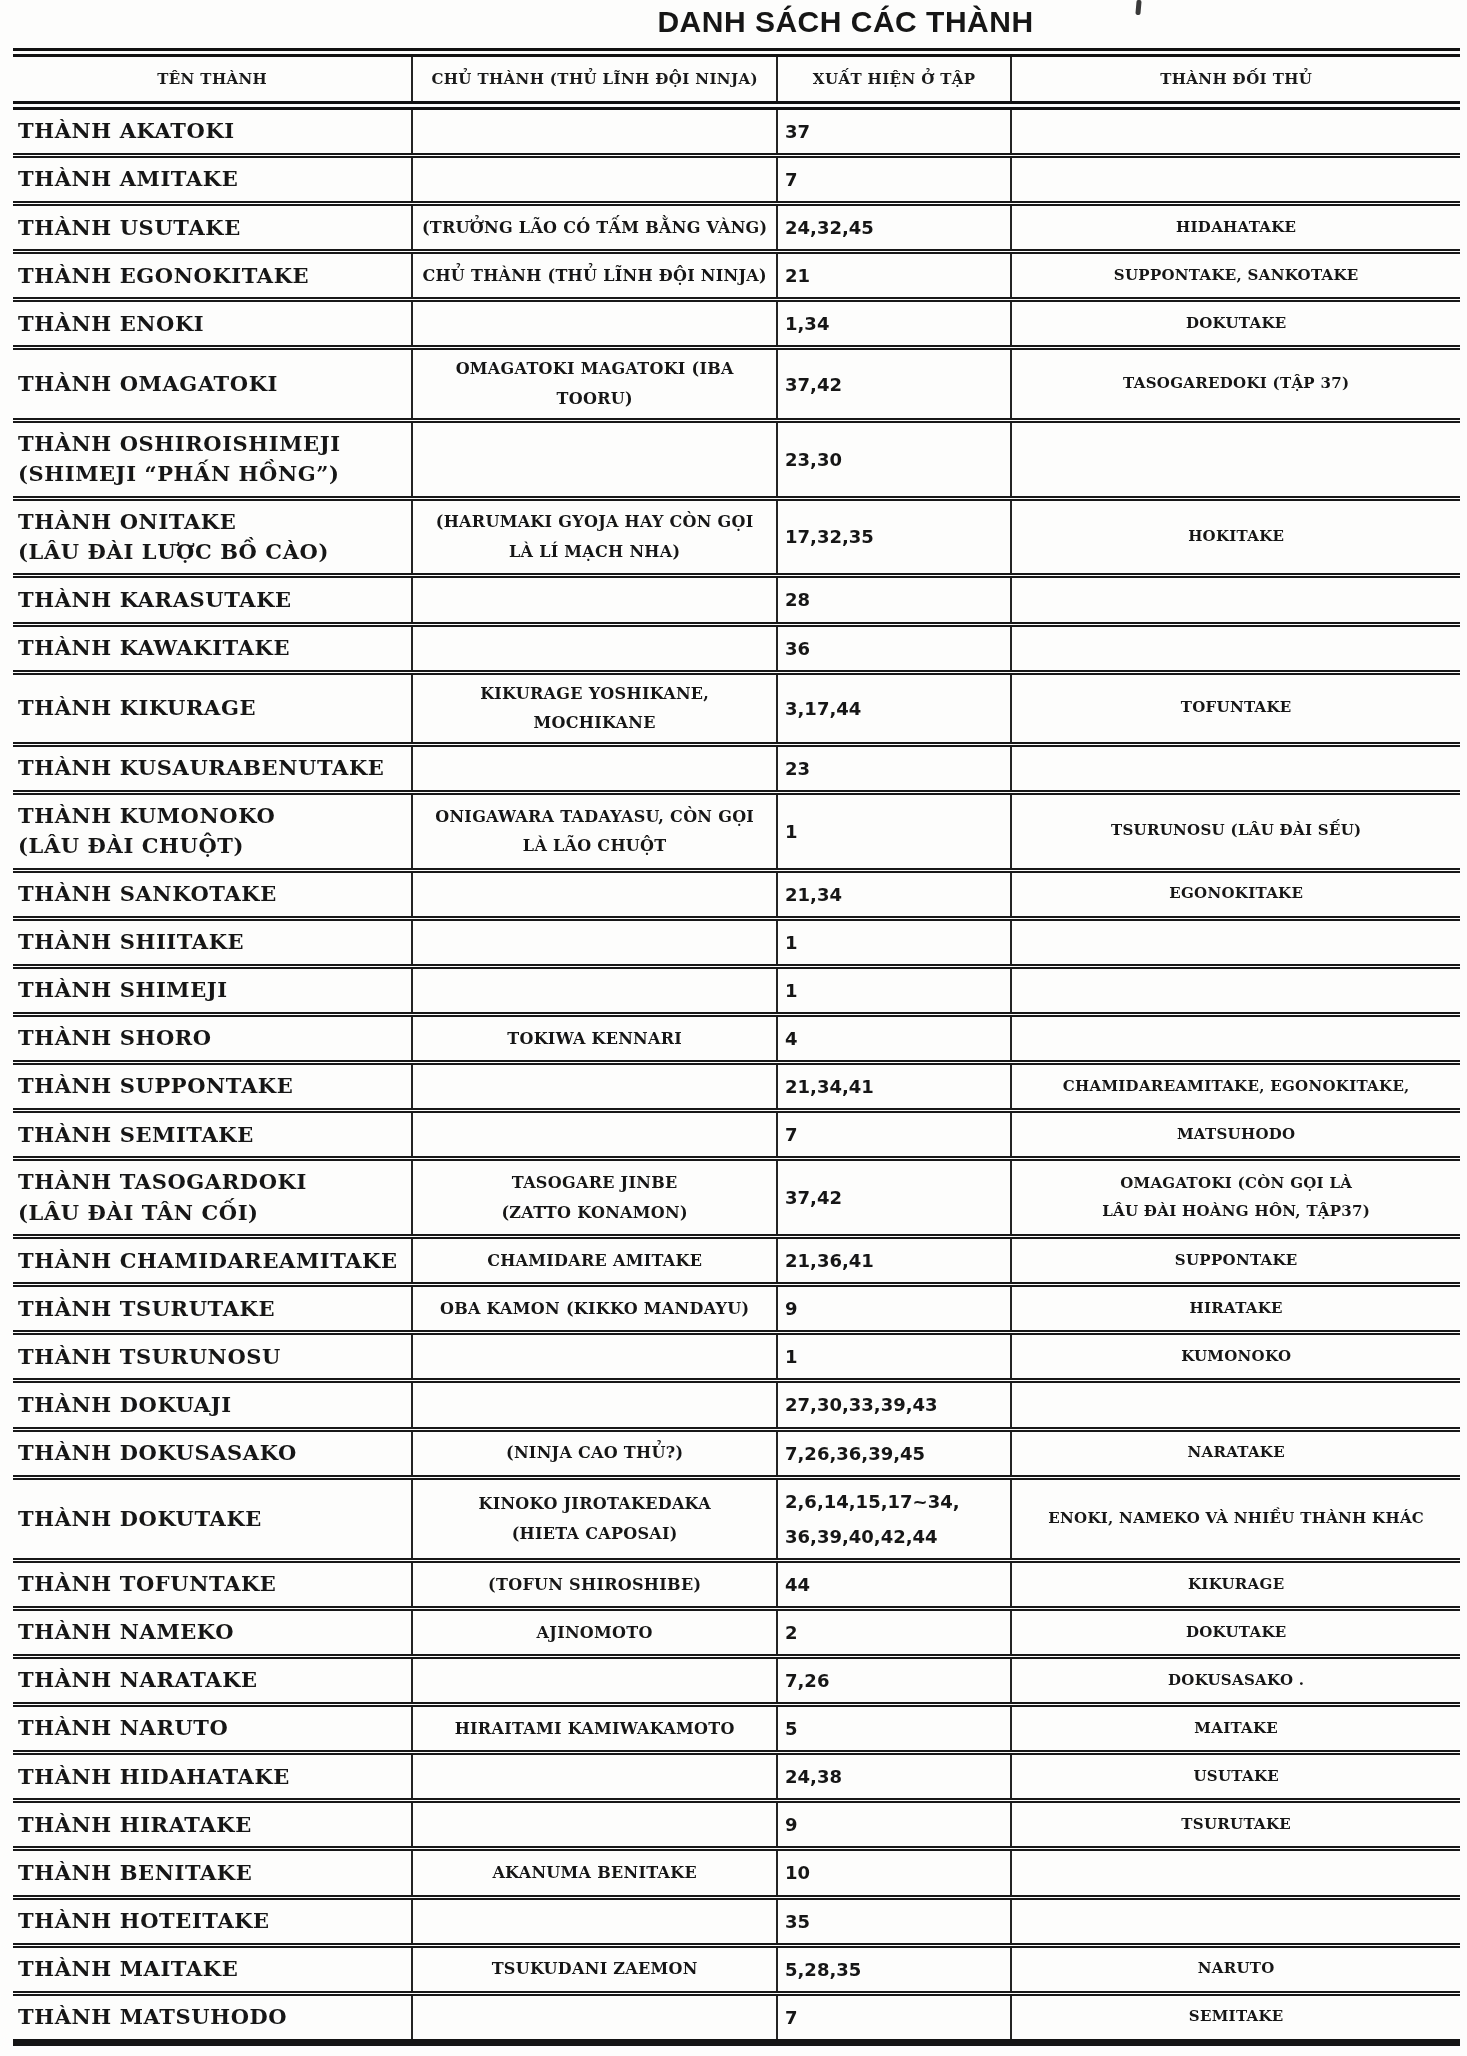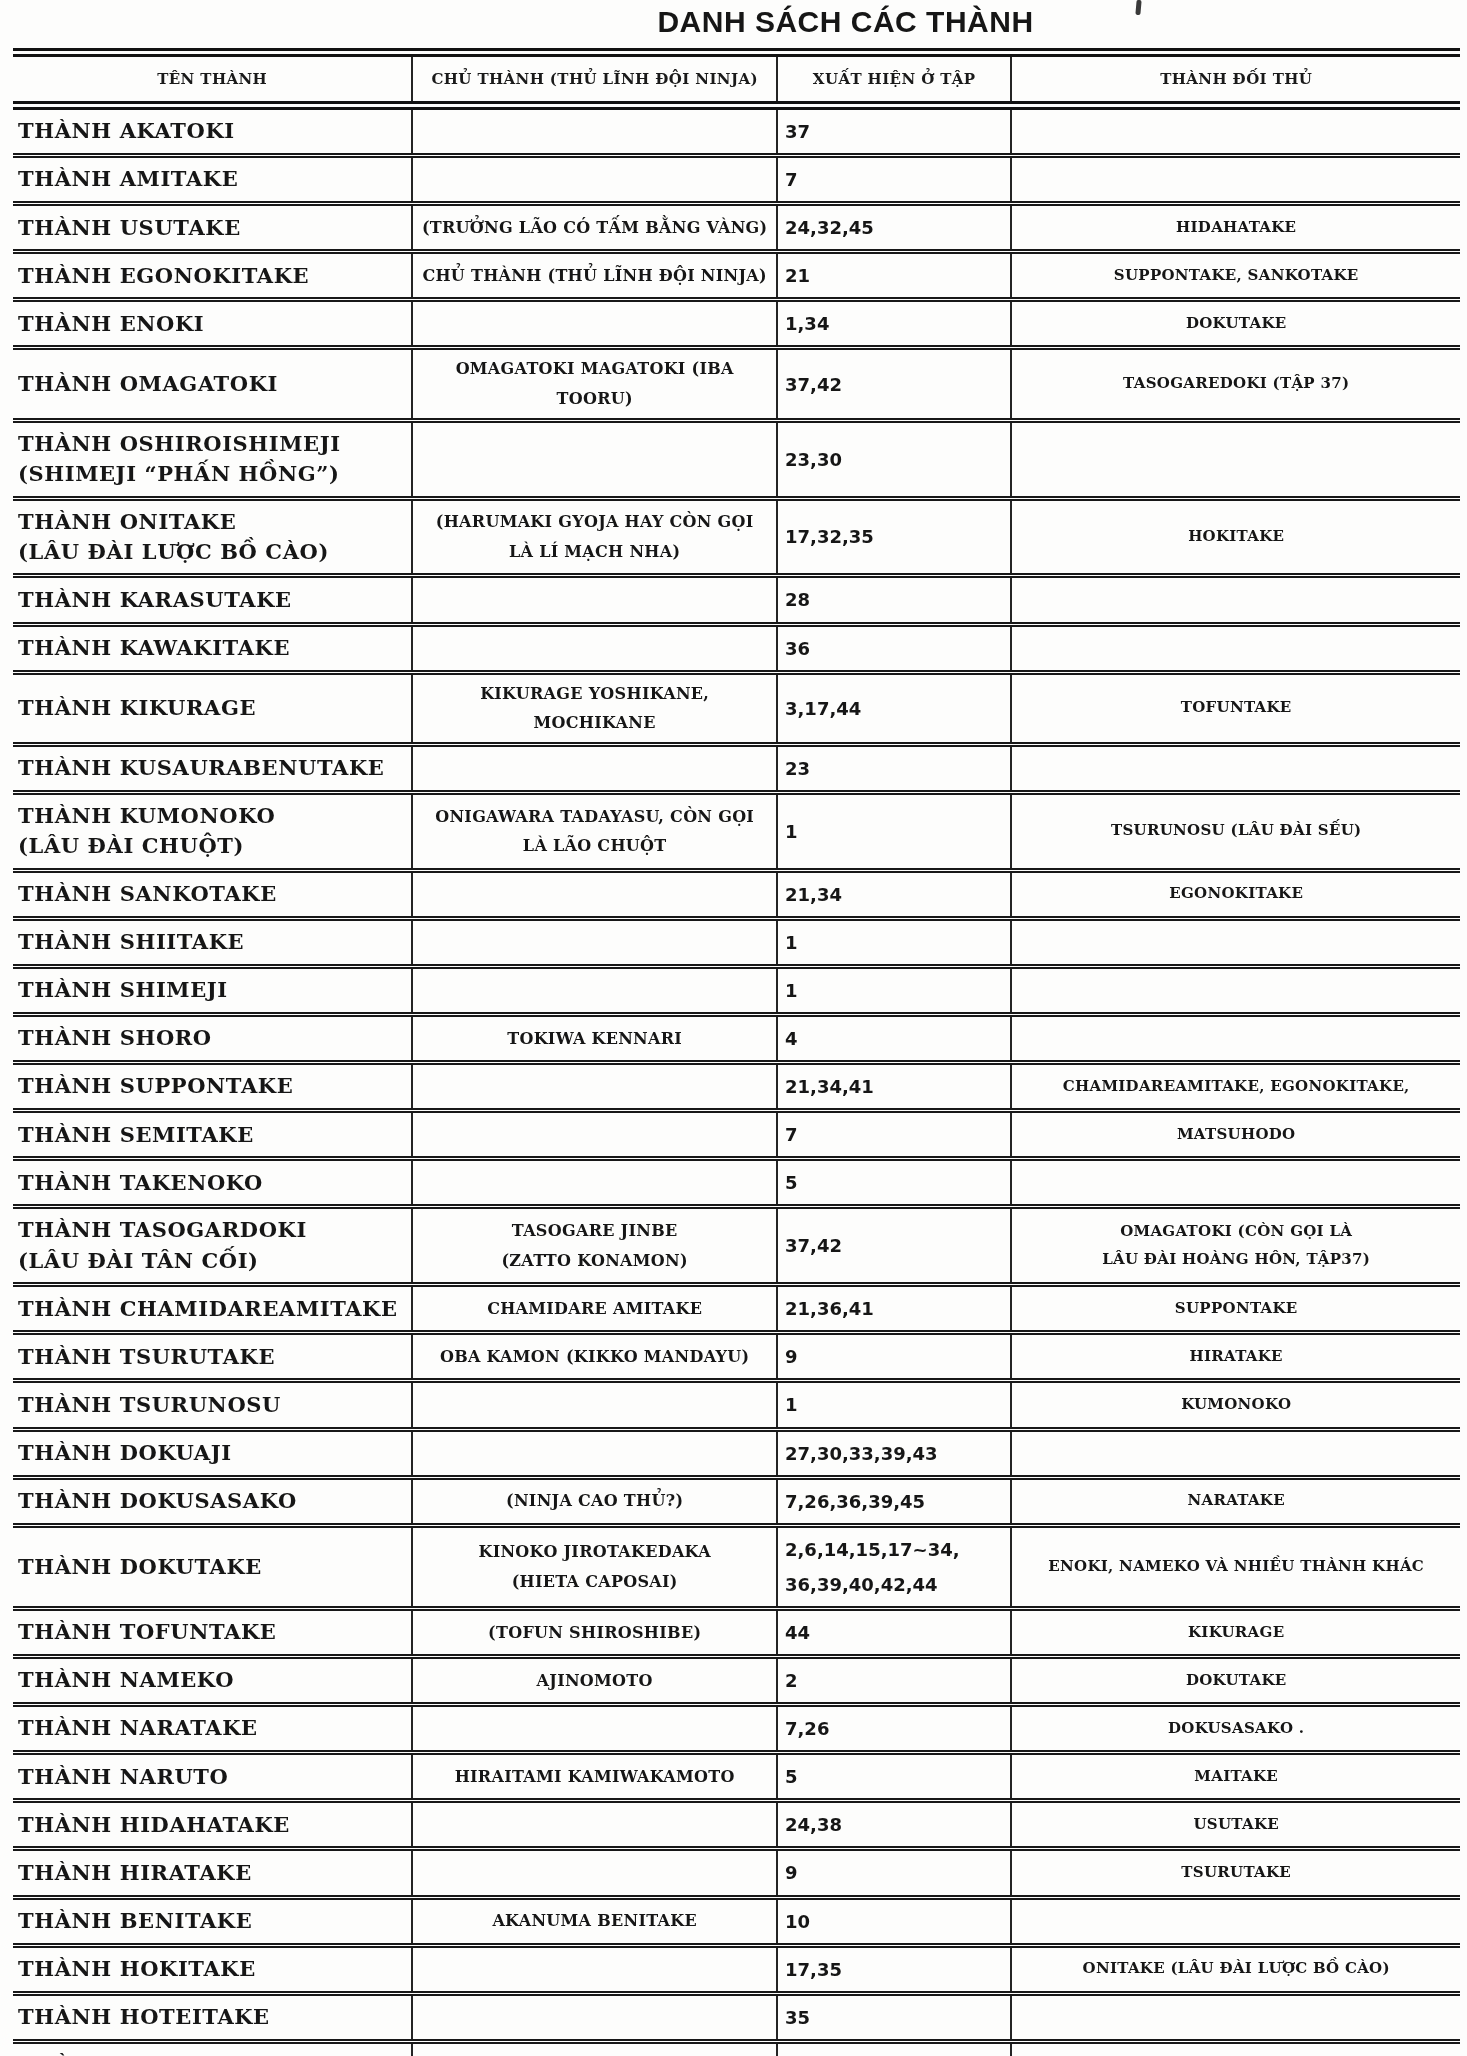--- a/index.html
+++ b/index.html
@@ -237,26 +237,20 @@
     <td class="c-vol">21,34,41</td>
     <td class="c-rival">CHAMIDAREAMITAKE, EGONOKITAKE,</td>
   </tr>
         <tr>
     <td class="c-name">THÀNH SEMITAKE</td>
     <td class="c-lord"></td>
     <td class="c-vol">7</td>
     <td class="c-rival">MATSUHODO</td>
   </tr>
         <tr>
-    <td class="c-name">THÀNH TAKENOKO</td>
-    <td class="c-lord"></td>
-    <td class="c-vol">5</td>
-    <td class="c-rival"></td>
-  </tr>
-        <tr>
     <td class="c-name">THÀNH TASOGARDOKI
 (LÂU ĐÀI TÂN CỐI)</td>
     <td class="c-lord">TASOGARE JINBE
 (ZATTO KONAMON)</td>
     <td class="c-vol">37,42</td>
     <td class="c-rival">OMAGATOKI (CÒN GỌI LÀ
 LÂU ĐÀI HOÀNG HÔN, TẬP37)</td>
   </tr>
         <tr>
     <td class="c-name">THÀNH CHAMIDAREAMITAKE</td>
@@ -332,26 +326,20 @@
     <td class="c-vol">9</td>
     <td class="c-rival">TSURUTAKE</td>
   </tr>
         <tr>
     <td class="c-name">THÀNH BENITAKE</td>
     <td class="c-lord">AKANUMA BENITAKE</td>
     <td class="c-vol">10</td>
     <td class="c-rival"></td>
   </tr>
         <tr>
-    <td class="c-name">THÀNH HOKITAKE</td>
-    <td class="c-lord"></td>
-    <td class="c-vol">17,35</td>
-    <td class="c-rival">ONITAKE (LÂU ĐÀI LƯỢC BỒ CÀO)</td>
-  </tr>
-        <tr>
     <td class="c-name">THÀNH HOTEITAKE</td>
     <td class="c-lord"></td>
     <td class="c-vol">35</td>
     <td class="c-rival"></td>
   </tr>
         <tr>
     <td class="c-name">THÀNH MAITAKE</td>
     <td class="c-lord">TSUKUDANI ZAEMON</td>
     <td class="c-vol">5,28,35</td>
     <td class="c-rival">NARUTO</td>

